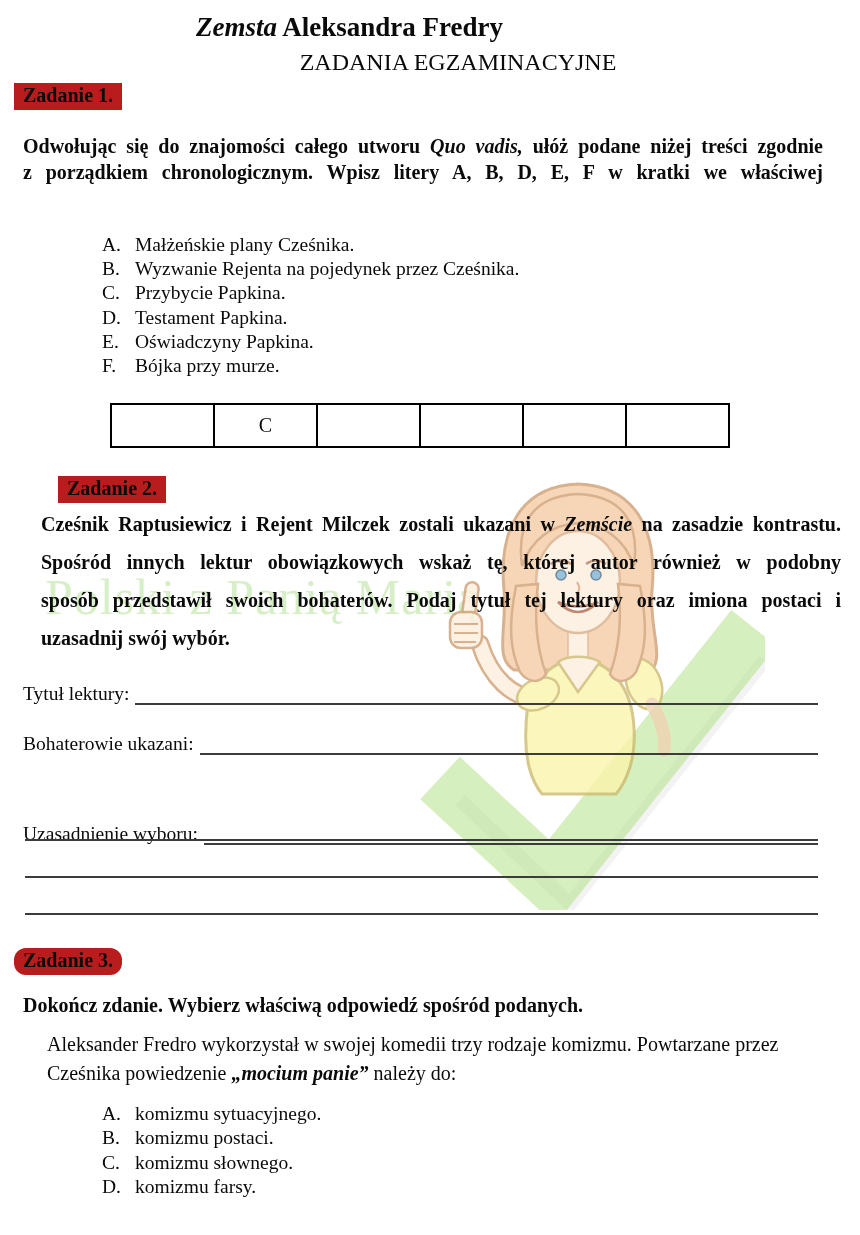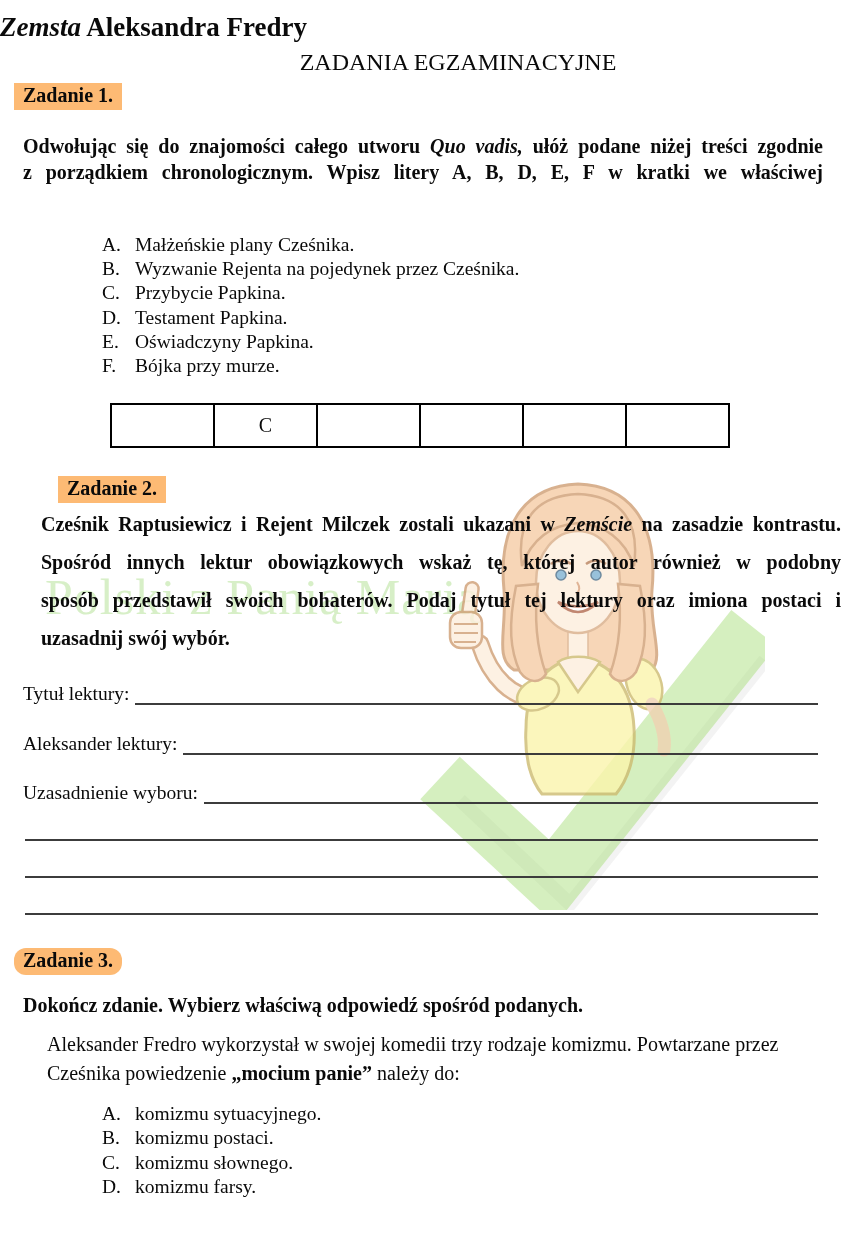--- a/index.html
+++ b/index.html
@@ -6,55 +6,55 @@
   #page{
     position:relative;
     width:860px;height:1235px;
     background:#ffffff;
     font-family:"Liberation Serif", serif;
     color:#0a0a0a;
     overflow:hidden;
   }
   .abs{position:absolute;z-index:2;}
   
-  .title1{top:10px;left:0;width:699px;text-align:left;font-size:27px;font-weight:bold;line-height:34px;}
+  .title1{top:10px;left:0;width:699px;text-align:center;font-size:27px;font-weight:bold;line-height:34px;}
   .title1 .it{font-style:italic;}
   .title2{top:45px;left:0;width:860px;text-align:center;font-size:24px;line-height:34px;margin-left:28px;}
   
-  .zlabel{left:14px;font-size:20px;font-weight:bold;background:#fdba74;padding:1px 9px 3px 9px;}
+  .zlabel{left:14px;font-size:20px;font-weight:bold;background:#b91c1c;padding:1px 9px 3px 9px;}
   .z1{top:83px;} .z2{top:476px;margin-left:44px;} .z3{top:948px;border-radius:12px;}
   
   .jpara{left:23px;width:800px;font-size:20px;font-weight:bold;}
   .p1{top:133px;line-height:26px;}
   .p2{top:505px;line-height:38px;margin-left:18px;}
   .jline{text-align:justify;text-align-last:justify;}
   .lline{text-align:left;}
   .it{font-style:italic;}
   
   .olist{left:102px;font-size:19.5px;}
   .l1{top:233px;line-height:24.2px;}
   .l3{top:1102px;line-height:24.3px;}
   .orow{display:flex;}
   .olet{display:inline-block;width:33px;flex:0 0 33px;}
   
   .atable{top:403px;left:110px;width:620px;height:45px;display:flex;border:2px solid #000;box-sizing:border-box;background:transparent;}
   .acell{flex:1;border-left:2px solid #000;display:flex;align-items:center;justify-content:center;font-size:20px;}
   .acell:first-child{border-left:none;}
   
   .frow{left:23px;width:795px;height:24px;display:flex;align-items:flex-end;font-size:19.5px;}
-  .f1{top:681px;} .f2{top:731px;} .f3{top:780px;}
+  .f1{top:681px;} .f2{top:731px;} .f3{top:821px;}
   .flabel{white-space:nowrap;padding-right:6px;text-align:right;}
   .fline{flex:1;border-bottom:2px solid #3c3c3c;height:100%;}
   
   .bline{left:25px;width:793px;height:0;border-top:2px solid #3c3c3c;}
   .b1{top:839px;} .b2{top:876px;} .b3{top:913px;}
   
   .bold3{top:992px;left:23px;width:800px;font-size:20px;font-weight:bold;line-height:27px;}
   .p3{top:1030px;left:27px;width:800px;font-size:20px;line-height:29px;margin-left:20px;}
-  .bi{font-weight:bold;text-align:right;}
+  .bi{font-weight:bold;font-style:italic;text-align:right;}
   
   .wm-text{
     position:absolute;z-index:1;left:45px;top:568px;
     font-size:50px;letter-spacing:1px;white-space:nowrap;
     color:rgba(154,215,116,0.40);
     font-family:"Liberation Serif", serif;
   }
   .wm-svg{position:absolute;z-index:1;left:420px;top:478px;}
 </style>
 </head>
@@ -163,21 +163,21 @@
     <div class="jline">Spośród innych lektur obowiązkowych wskaż tę, której autor również w podobny</div>
     <div class="jline">sposób przedstawił swoich bohaterów. Podaj tytuł tej lektury oraz imiona postaci i</div>
     <div class="lline">uzasadnij swój wybór.</div>
   </div>
 
   <div class="abs frow f1">
     <span class="flabel">Tytuł lektury:</span>
     <span class="fline"></span>
   </div>
   <div class="abs frow f2">
-    <span class="flabel">Aleksander lektury:</span>
+    <span class="flabel">Bohaterowie ukazani:</span>
     <span class="fline"></span>
   </div>
   <div class="abs frow f3">
     <span class="flabel">Uzasadnienie wyboru:</span>
     <span class="fline"></span>
   </div>
 
   <div class="abs bline b1"></div>
   <div class="abs bline b2"></div>
   <div class="abs bline b3"></div>

